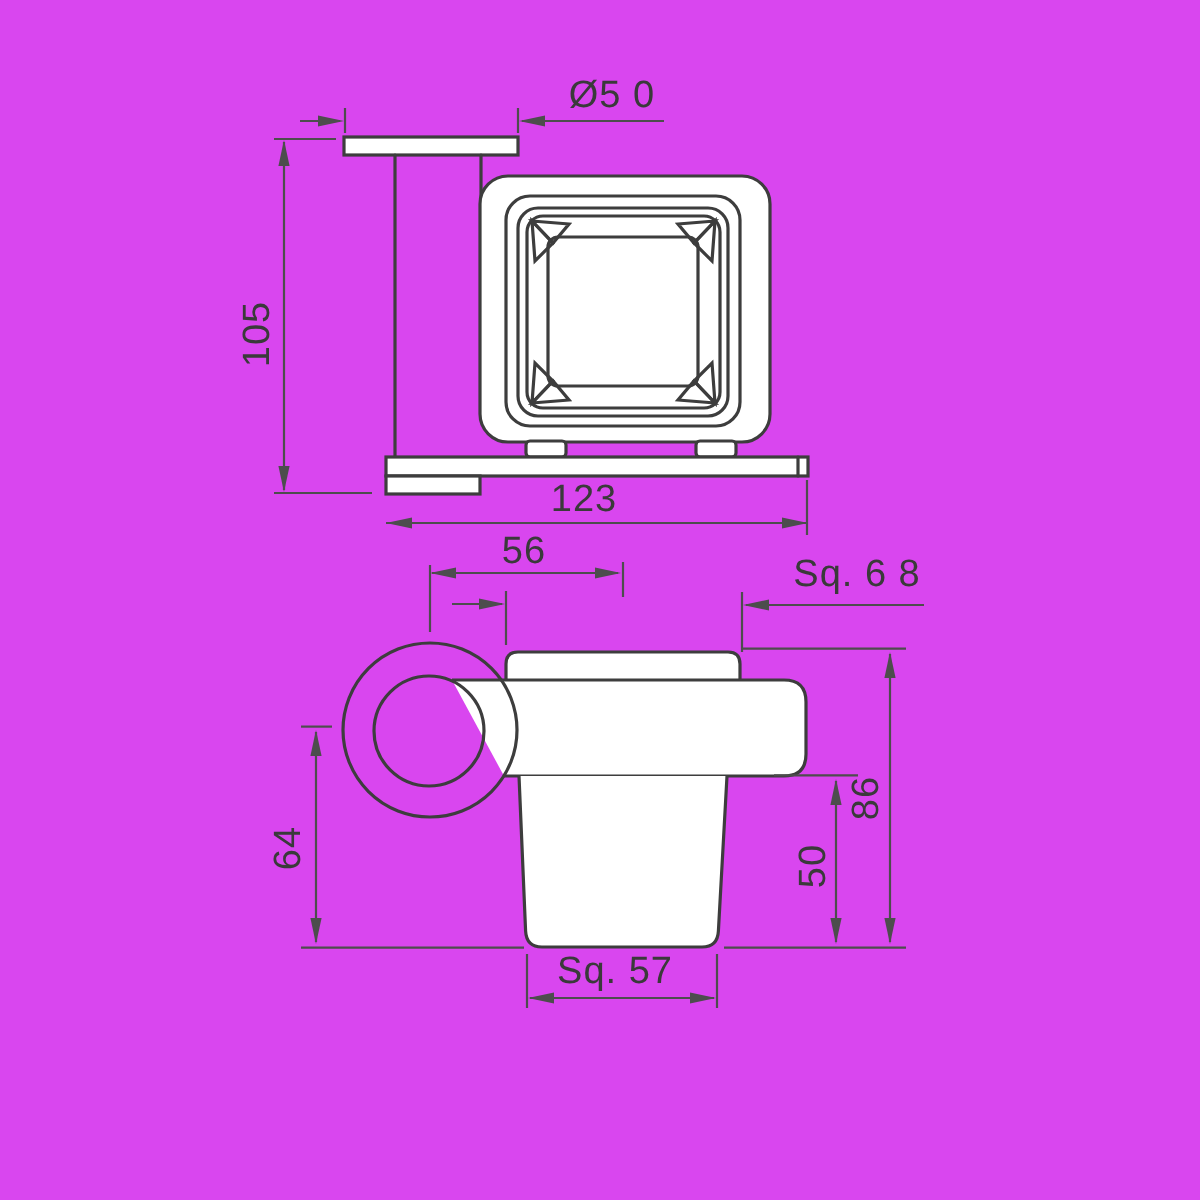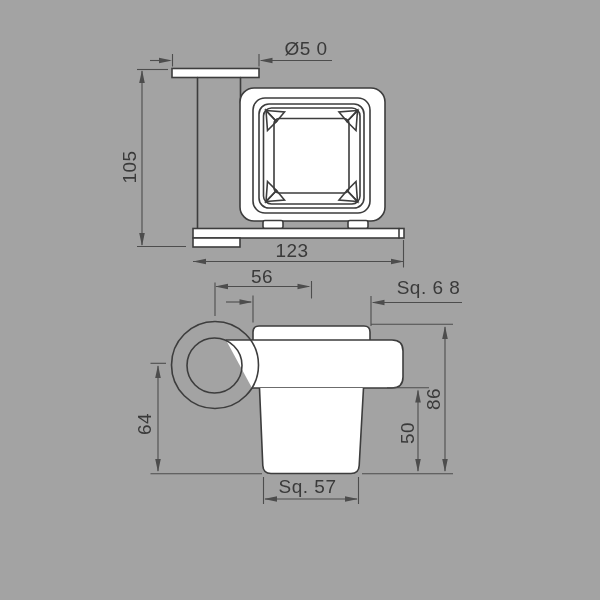--- a/index.html
+++ b/index.html
@@ -1,16 +1,16 @@
 <!DOCTYPE html>
 <html><head>
 <meta charset="utf-8">
 <style>
   html,body{margin:0;padding:0;background:#ffffff;}
-  .page{position:relative;width:600px;height:600px;background:#a3a3a3;overflow:hidden;
+  .page{position:relative;width:600px;height:600px;background:#d946ef;overflow:hidden;
         font-family:"Liberation Sans",sans-serif;}
   .obj{stroke:#3d3d3d;stroke-width:1.6;fill:none;stroke-linecap:round;}
   .objf{stroke:#3d3d3d;stroke-width:1.6;fill:#ffffff;}
   .dim{stroke:#4d4d4d;stroke-width:1.1;fill:none;stroke-linecap:butt;}
   .ah{fill:#4d4d4d;stroke:none;}
   .dimtxt{font-family:"Liberation Sans",sans-serif;font-size:19px;fill:#3a3a3a;
           text-anchor:middle;dominant-baseline:central;letter-spacing:0.5px;}
 </style>
 </head>
 <body>

